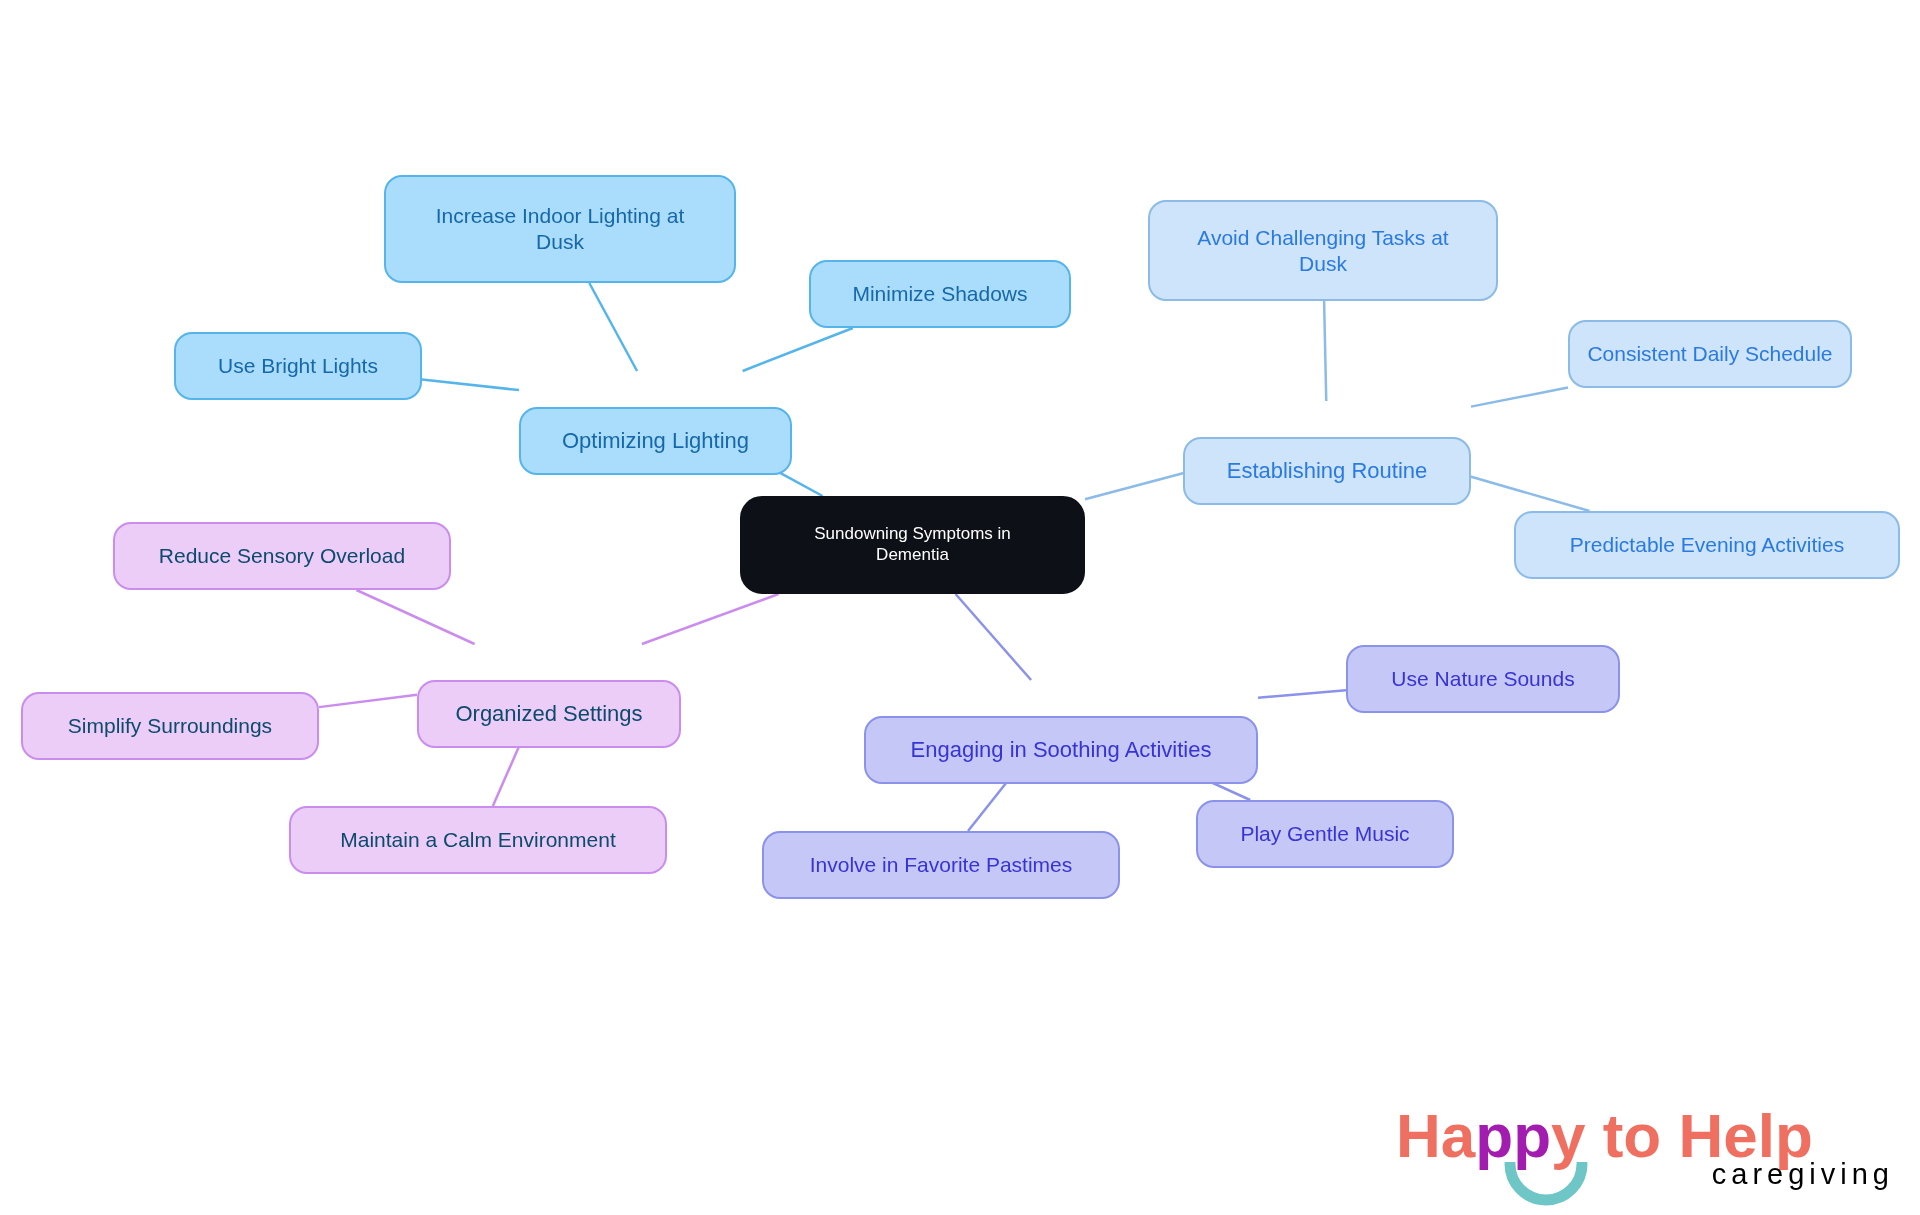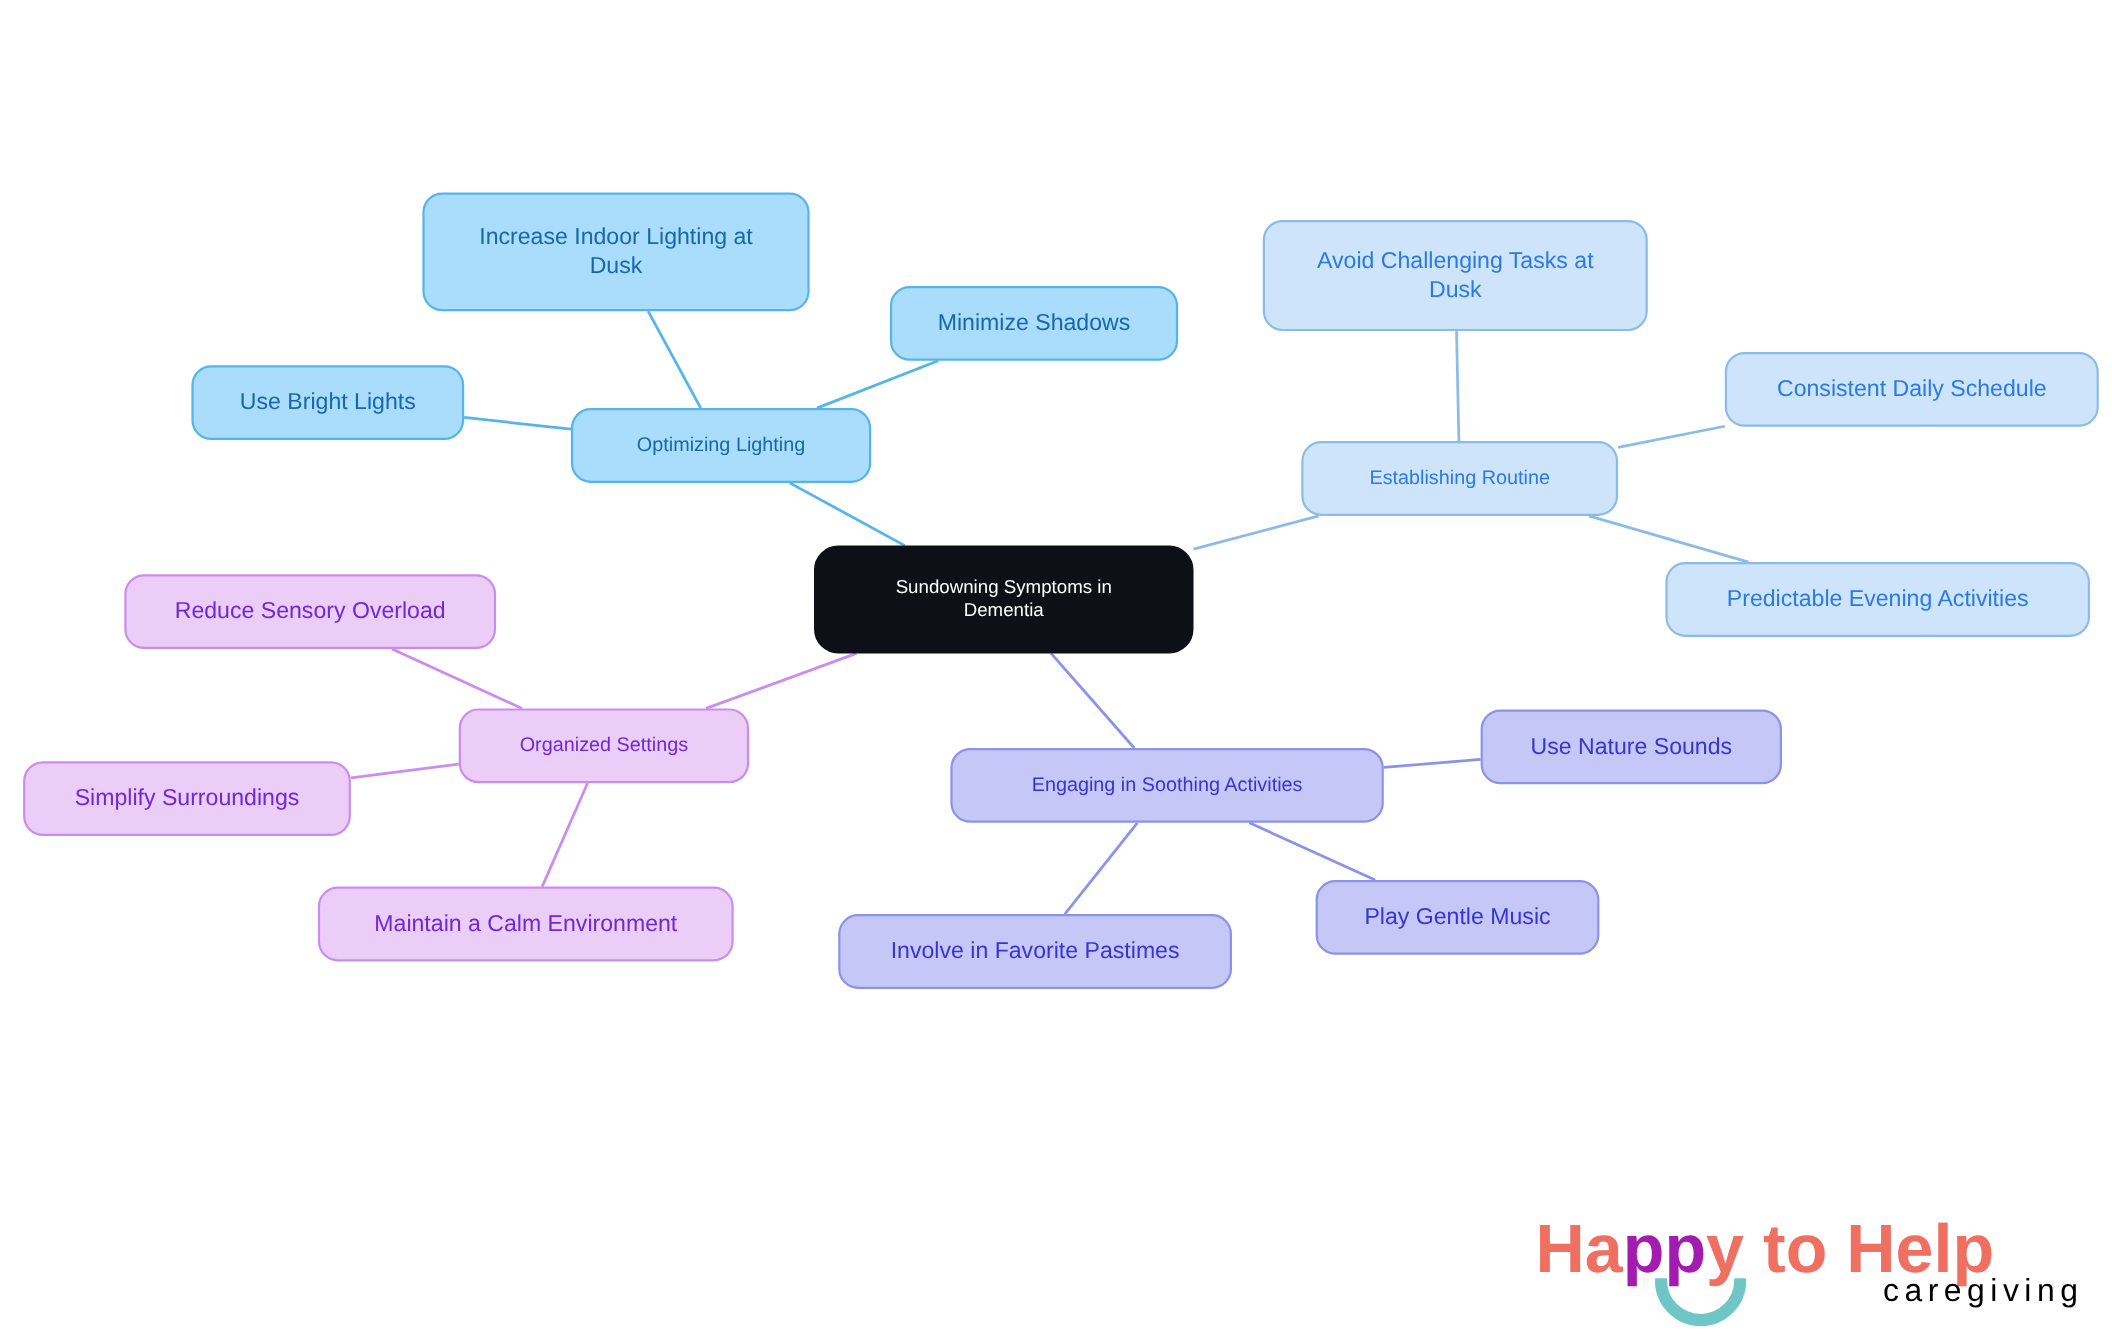--- a/index.html
+++ b/index.html
@@ -39,29 +39,29 @@
     padding: 18px 14px;
     white-space: pre-line;
   }
   .node.root {
     background: #0d1117;
     border-color: #0d1117;
     color: #ffffff;
     border-radius: 22px;
     font-size: 17px;
   }
-  .node.lvl1 { font-size: 18px; }
+  .node.lvl1 { font-size: 22px; margin-top: 36px; }
   .node.lvl2 { font-size: 21px; }
 
   
   .c-a      { background: #aadcfb; border-color: #55b5ea; color: #1668ab; }
   
   .c-b      { background: #cde4fa; border-color: #8cbbe8; color: #2b7ae0; }
   
-  .c-c      { background: #eccdf7; border-color: #cb8ded; color: #6d28d9; }
+  .c-c      { background: #eccdf7; border-color: #cb8ded; color: #0c4a6e; }
   
   .c-d      { background: #c5c8f7; border-color: #8b92ea; color: #3733d4; }
 
   #logo {
     position: absolute;
     left: 1396px;
     top: 1100px;
     width: 500px;
     height: 100px;
   }
@@ -119,21 +119,21 @@
       <div class="node root" style="left: 740px; top: 496px; width: 345px; height: 98px;"><span>Sundowning Symptoms in
 Dementia</span></div>
       <div class="node lvl1 c-a" style="left: 519px; top: 371px; width: 273px; height: 68px;"><span>Optimizing Lighting</span></div>
       <div class="node lvl2 c-a" style="left: 384px; top: 175px; width: 352px; height: 108px;"><span>Increase Indoor Lighting at
 Dusk</span></div>
       <div class="node lvl2 c-a" style="left: 809px; top: 260px; width: 262px; height: 68px;"><span>Minimize Shadows</span></div>
       <div class="node lvl2 c-a" style="left: 174px; top: 332px; width: 248px; height: 68px;"><span>Use Bright Lights</span></div>
       <div class="node lvl1 c-b" style="left: 1183px; top: 401px; width: 288px; height: 68px;"><span>Establishing Routine</span></div>
       <div class="node lvl2 c-b" style="left: 1148px; top: 200px; width: 350px; height: 101px;"><span>Avoid Challenging Tasks at
 Dusk</span></div>
-      <div class="node lvl2 c-b" style="left: 1568px; top: 320px; width: 340px; height: 68px;"><span>Consistent Daily Schedule</span></div>
+      <div class="node lvl2 c-b" style="left: 1568px; top: 320px; width: 284px; height: 68px;"><span>Consistent Daily Schedule</span></div>
       <div class="node lvl2 c-b" style="left: 1514px; top: 511px; width: 386px; height: 68px;"><span>Predictable Evening Activities</span></div>
       <div class="node lvl1 c-c" style="left: 417px; top: 644px; width: 264px; height: 68px;"><span>Organized Settings</span></div>
       <div class="node lvl2 c-c" style="left: 113px; top: 522px; width: 338px; height: 68px;"><span>Reduce Sensory Overload</span></div>
       <div class="node lvl2 c-c" style="left: 21px; top: 692px; width: 298px; height: 68px;"><span>Simplify Surroundings</span></div>
       <div class="node lvl2 c-c" style="left: 289px; top: 806px; width: 378px; height: 68px;"><span>Maintain a Calm Environment</span></div>
       <div class="node lvl1 c-d" style="left: 864px; top: 680px; width: 394px; height: 68px;"><span>Engaging in Soothing Activities</span></div>
       <div class="node lvl2 c-d" style="left: 1346px; top: 645px; width: 274px; height: 68px;"><span>Use Nature Sounds</span></div>
       <div class="node lvl2 c-d" style="left: 1196px; top: 800px; width: 258px; height: 68px;"><span>Play Gentle Music</span></div>
       <div class="node lvl2 c-d" style="left: 762px; top: 831px; width: 358px; height: 68px;"><span>Involve in Favorite Pastimes</span></div>
     </div>

